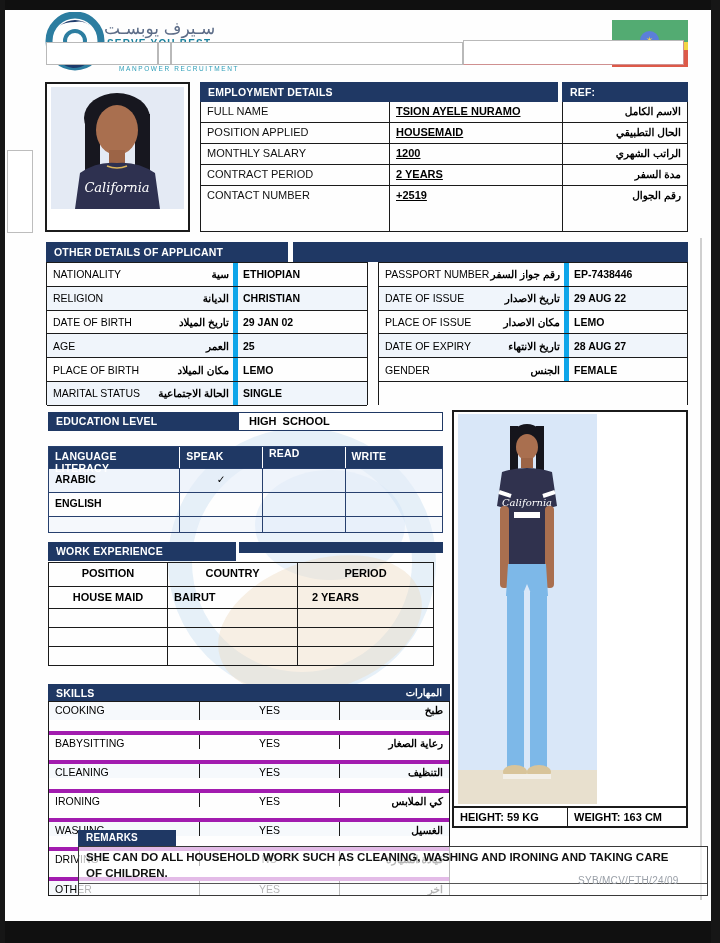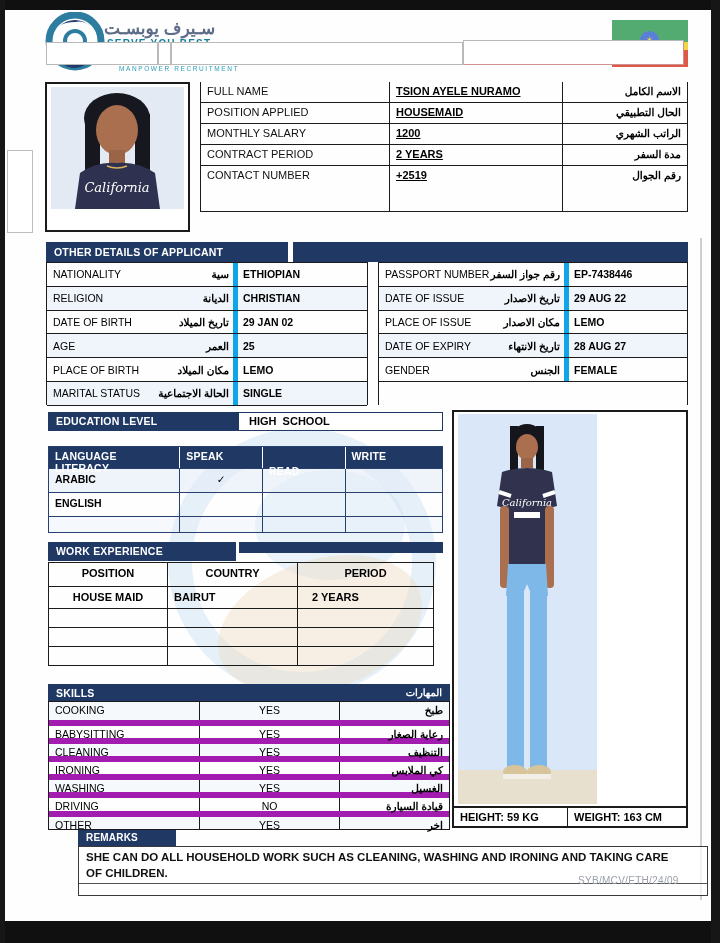--- a/index.html
+++ b/index.html
@@ -28,21 +28,21 @@
     left:215px; top:560px; width:210px; height:130px; border-radius:50%;
     background: rgba(236,216,186,0.38); transform: rotate(-18deg); z-index:1;
   }
   .wm-blue2 {
     left:255px; top:470px; width:150px; height:110px; border-radius:50%;
     background: rgba(205,226,246,0.40); z-index:1;
   }
 
   
   .logo-wrap { left:45px; top:12px; width:220px; height:62px; z-index:2; }
-  .logo-arabic { left:104px; top:18px; width:120px; font-size:17px; color:#5d6d88; font-weight:bold; z-index:2; }
+  .logo-arabic { left:104px; top:18px; width:120px; font-size:17px; color:#5d6d88; font-weight:normal; z-index:2; }
   .logo-serve { left:107px; top:38px; font-size:10px; font-weight:bold; color:#19809c; letter-spacing:1.2px; z-index:2; }
   .logo-manpower { left:119px; top:65px; font-size:6.5px; color:#2d9eb8; letter-spacing:1.6px; z-index:4; }
 
   
   .flag { left:612px; top:20px; width:76px; height:47px; z-index:2; }
   .flag .green { height:22px; background:#53ab72; }
   .flag .yellow{ height:8px;  background:#f2d543; }
   .flag .red   { height:17px; background:#dd5a49; }
   .flag .emblem{ position:absolute; left:28px; top:11px; width:19px; height:19px; border-radius:50%;
                  background:#5b7fd9; color:#f2d543; font-size:9px; text-align:center; line-height:19px; }
@@ -127,21 +127,21 @@
   .we-h > div { text-align:center; }
   .we-r { height:22px; }
   .we-e { height:19px; }
 
   
   .sk-bar { left:48px; top:684px; width:402px; height:17px; z-index:2; display:flex;
             justify-content:space-between; align-items:center; padding:0 8px; }
   .sk-bar .ar { font-size:10px; }
   .sk { left:48px; top:701px; width:402px; z-index:2; font-size:10.5px; border:1.5px solid #1b1b1b; }
   .sk-row { display:flex; height:18.1px; }
-  .sk-row + .sk-row { border-top:6px solid #a21caf; }
+  .sk-row + .sk-row { border-top:4px solid #a21caf;margin-top:11px; }
   .sk-row > div { border-right:1px solid #1b1b1b; padding:2px 6px; }
   .sk-row > div:last-child { border-right:none; }
   .skc1 { width:151px; }
   .skc2 { width:140px; text-align:center; }
   .skc3 { width:109px; text-align:right; }
   .sk-row:nth-child(odd) { background:rgba(232,240,250,0.35); }
 
   
   .body-box { left:452px; top:410px; width:236px; height:418px; border:2px solid #1b1b1b;
               background:#fff; z-index:2; }
@@ -209,20 +209,25 @@
     <rect x="88" y="30" width="15" height="62" fill="#17171f"></rect>
     <ellipse cx="70" cy="46" rx="21" ry="25" fill="#a96f4f"></ellipse>
     <rect x="62" y="66" width="16" height="13" fill="#9c6446"></rect>
     <path d="M28,125 L33,89 Q50,77 70,79 Q90,77 108,89 L113,125 Z" fill="#2e3150"></path>
     <path d="M60,82 q10,4 20,0" stroke="#d9b45a" stroke-width="1.5" fill="none"></path>
     <text x="70" y="108" font-size="13" font-style="italic" font-family="DejaVu Serif, serif" fill="#ffffff" text-anchor="middle">California</text>
   </svg>
 </div>
 
 <div class="abs emp">
+  <div class="emp-hrow">
+    <div class="navy hdr-txt emp-h1">EMPLOYMENT DETAILS</div>
+    <div class="emp-hgap"></div>
+    <div class="navy hdr-txt emp-h2">REF:</div>
+  </div>
   <div class="emp-body">
     <div class="emp-row h21">
       <div class="emp-c1">FULL NAME</div>
       <div class="emp-c2">TSION AYELE NURAMO</div>
       <div class="emp-c3 ar">الاسم الكامل</div>
     </div>
     <div class="emp-row h21">
       <div class="emp-c1">POSITION APPLIED</div>
       <div class="emp-c2">HOUSEMAID</div>
       <div class="emp-c3 ar">الحال التطبيقي</div>
@@ -331,21 +336,21 @@
   </div>
 </div>
 
 <div class="abs navy hdr-txt edu-lab" style="padding:3px 8px;">EDUCATION LEVEL</div>
 <div class="abs edu-val">HIGH  SCHOOL</div>
 
 <div class="abs lang">
   <div class="lang-hrow navy">
     <div class="lc1 hdr-txt" style="padding:3px 6px">LANGUAGE LITERACY</div>
     <div class="lc2 hdr-txt" style="padding:3px 6px;text-align:left">SPEAK</div>
-    <div class="lc3 hdr-txt" style="padding:18px 6px">READ</div>
+    <div class="lc3 hdr-txt" style="padding:0 6px">READ</div>
     <div class="lc4 hdr-txt" style="padding:3px 6px">WRITE</div>
   </div>
   <div class="lang-row lang-r1">
     <div class="lc1">ARABIC</div>
     <div class="lc2">✓</div>
     <div class="lc3"></div>
     <div class="lc4"></div>
   </div>
   <div class="lang-row lang-r2">
     <div class="lc1">ENGLISH</div>

